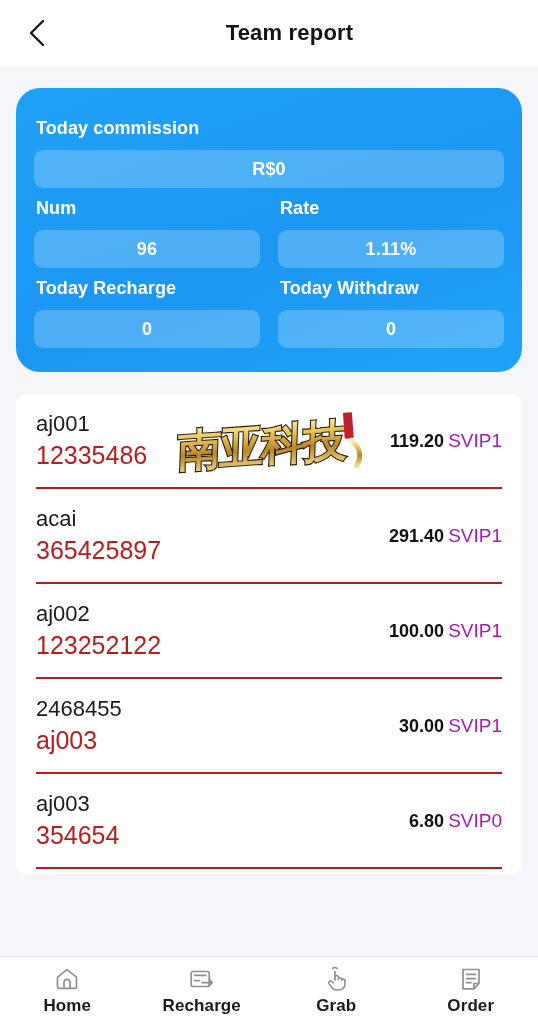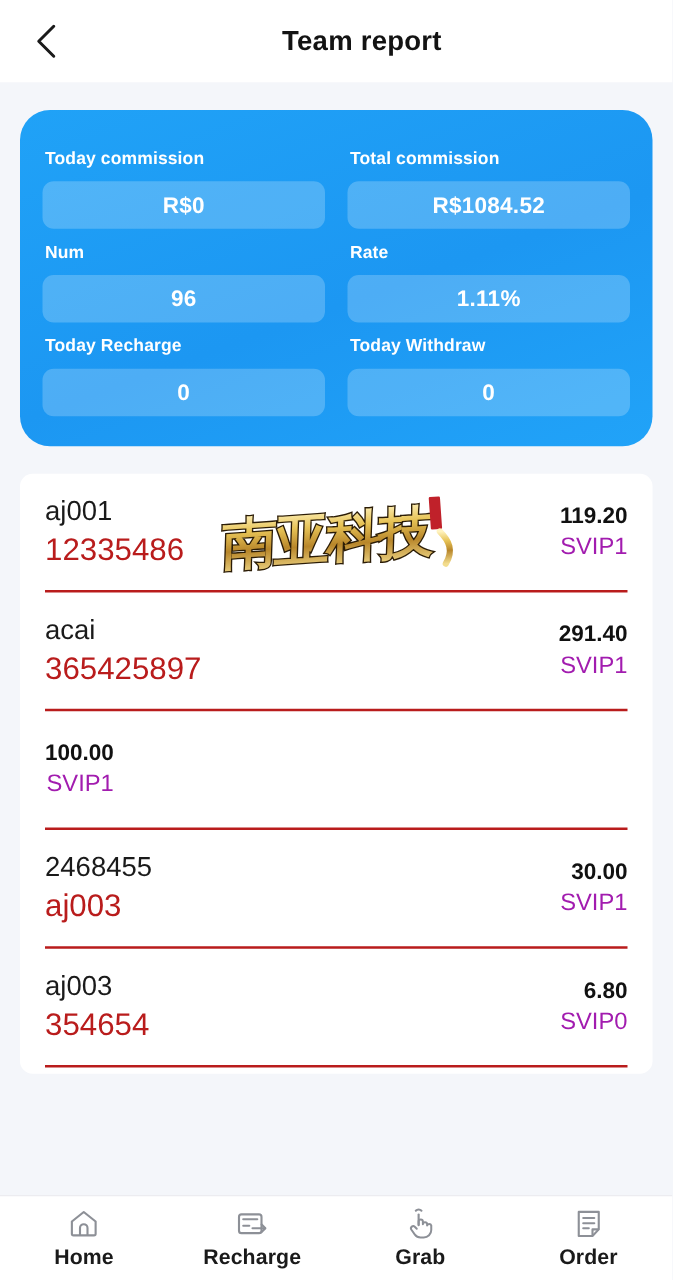--- a/index.html
+++ b/index.html
@@ -67,21 +67,21 @@
     border-radius: 24px;
     padding: 20px 18px 24px 18px;
   }
   .stats-row {
     display: flex;
     gap: 18px;
   }
   .stats-cell { flex: 1 1 0; min-width: 0; }
   .stats-label {
     color: #ffffff;
-    font-size: 14px;
+    font-size: 18px;
     font-weight: bold;
     margin: 10px 0 11px 2px;
     letter-spacing: 0.1px;
   }
   .stats-pill {
     background: rgba(255,255,255,0.22);
     border-radius: 9px;
     height: 38px;
     display: flex;
     align-items: center;
@@ -106,21 +106,21 @@
     height: 480px;
   }
   .list-row {
     display: flex;
     align-items: center;
     justify-content: space-between;
     height: 95px;
     border-bottom: 2px solid #b91c1c;
   }
   .row-left { display: flex; flex-direction: column; gap: 4px; }
-  .row-right { display: flex; flex-direction: column; gap: 4px; align-items: flex-end; }
+  .row-right { display: flex; gap: 4px; align-items: flex-end; }
   .row-name {
     font-size: 22px;
     color: #1a1a1a;
     line-height: 1.15;
   }
   .row-sub {
     font-size: 25px;
     color: #b91c1c;
     line-height: 1.15;
   }
@@ -202,26 +202,20 @@
 
 <div class="page">
 
   <div class="stats-card">
 
     <div class="stats-row">
       <div class="stats-cell">
         <div class="stats-label">Today commission</div>
         <div class="stats-pill">
           <span class="stats-value">R$0</span>
-        </div>
-      </div>
-      <div class="stats-cell">
-        <div class="stats-label">Total commission</div>
-        <div class="stats-pill">
-          <span class="stats-value">R$1084.52</span>
         </div>
       </div>
     </div>
 
     <div class="stats-row">
       <div class="stats-cell">
         <div class="stats-label">Num</div>
         <div class="stats-pill">
           <span class="stats-value">96</span>
         </div>
@@ -287,20 +281,24 @@
         <span class="row-name">acai</span>
         <span class="row-sub">365425897</span>
       </div>
       <div class="row-right">
         <span class="row-amount">291.40</span>
         <span class="row-level">SVIP1</span>
       </div>
     </div>
 
     <div class="list-row">
+      <div class="row-left">
+        <span class="row-name">aj002</span>
+        <span class="row-sub">123252122</span>
+      </div>
       <div class="row-right">
         <span class="row-amount">100.00</span>
         <span class="row-level">SVIP1</span>
       </div>
     </div>
 
     <div class="list-row">
       <div class="row-left">
         <span class="row-name">2468455</span>
         <span class="row-sub">aj003</span>

